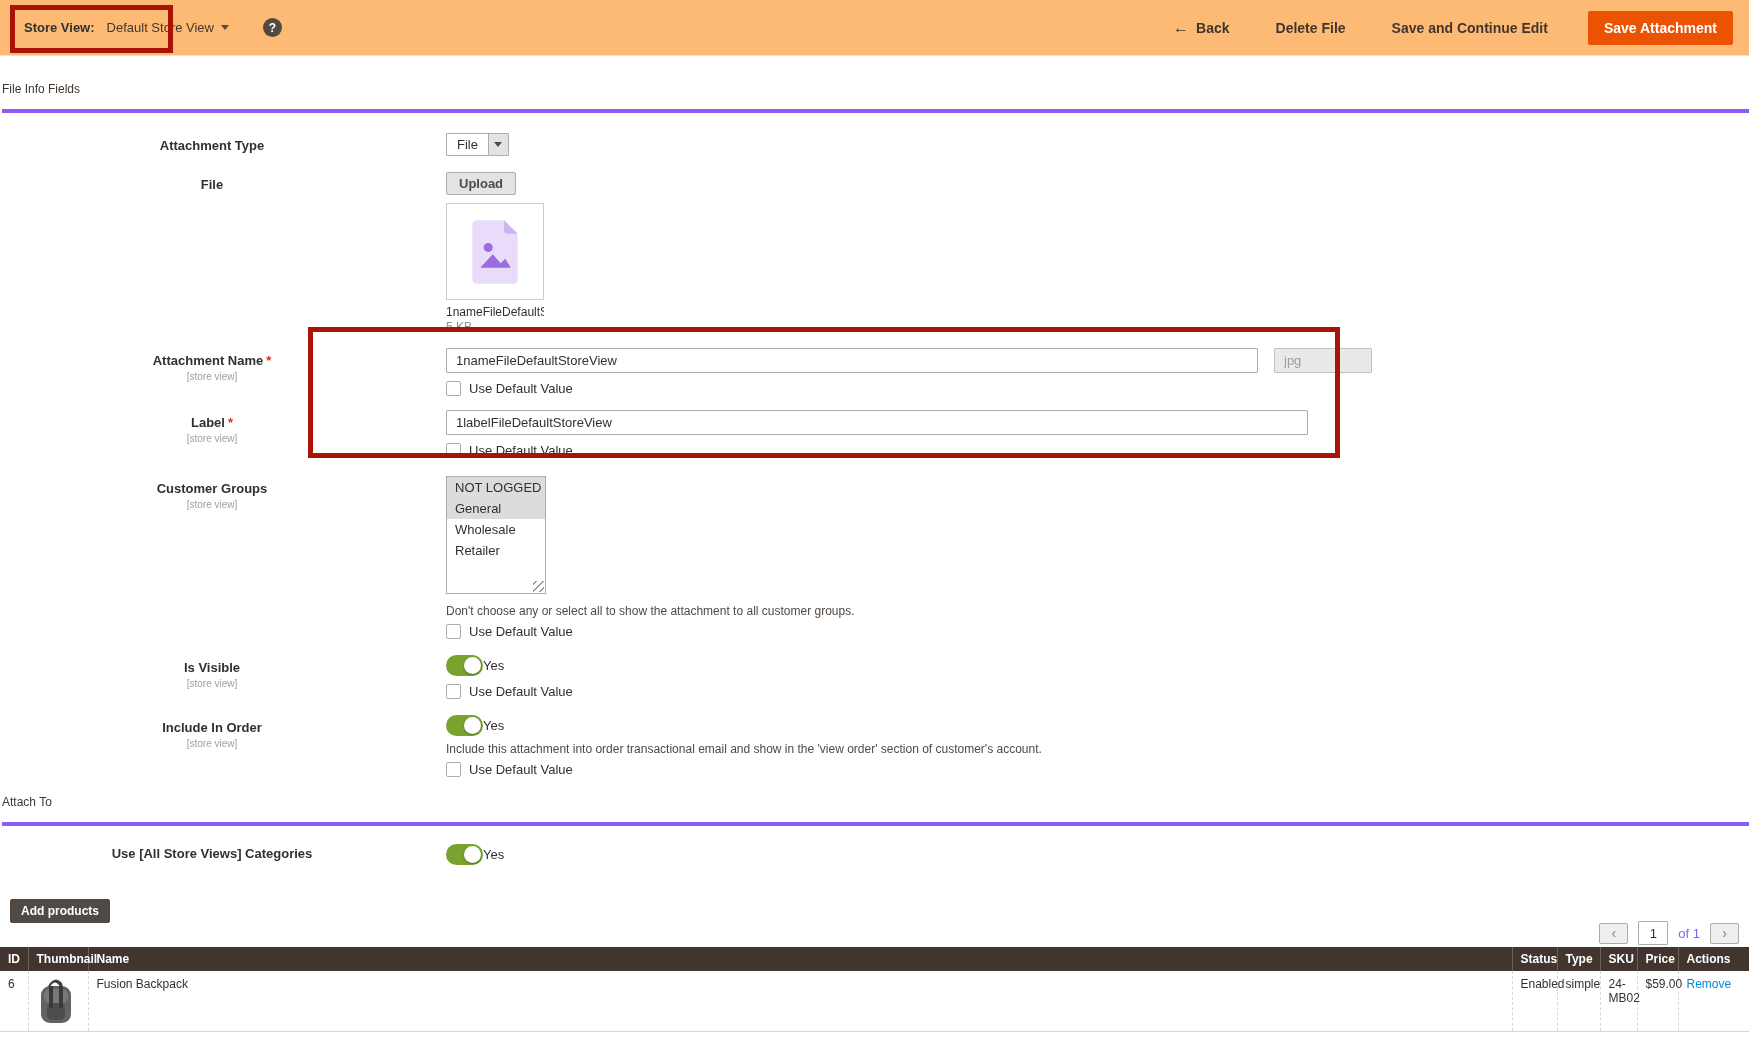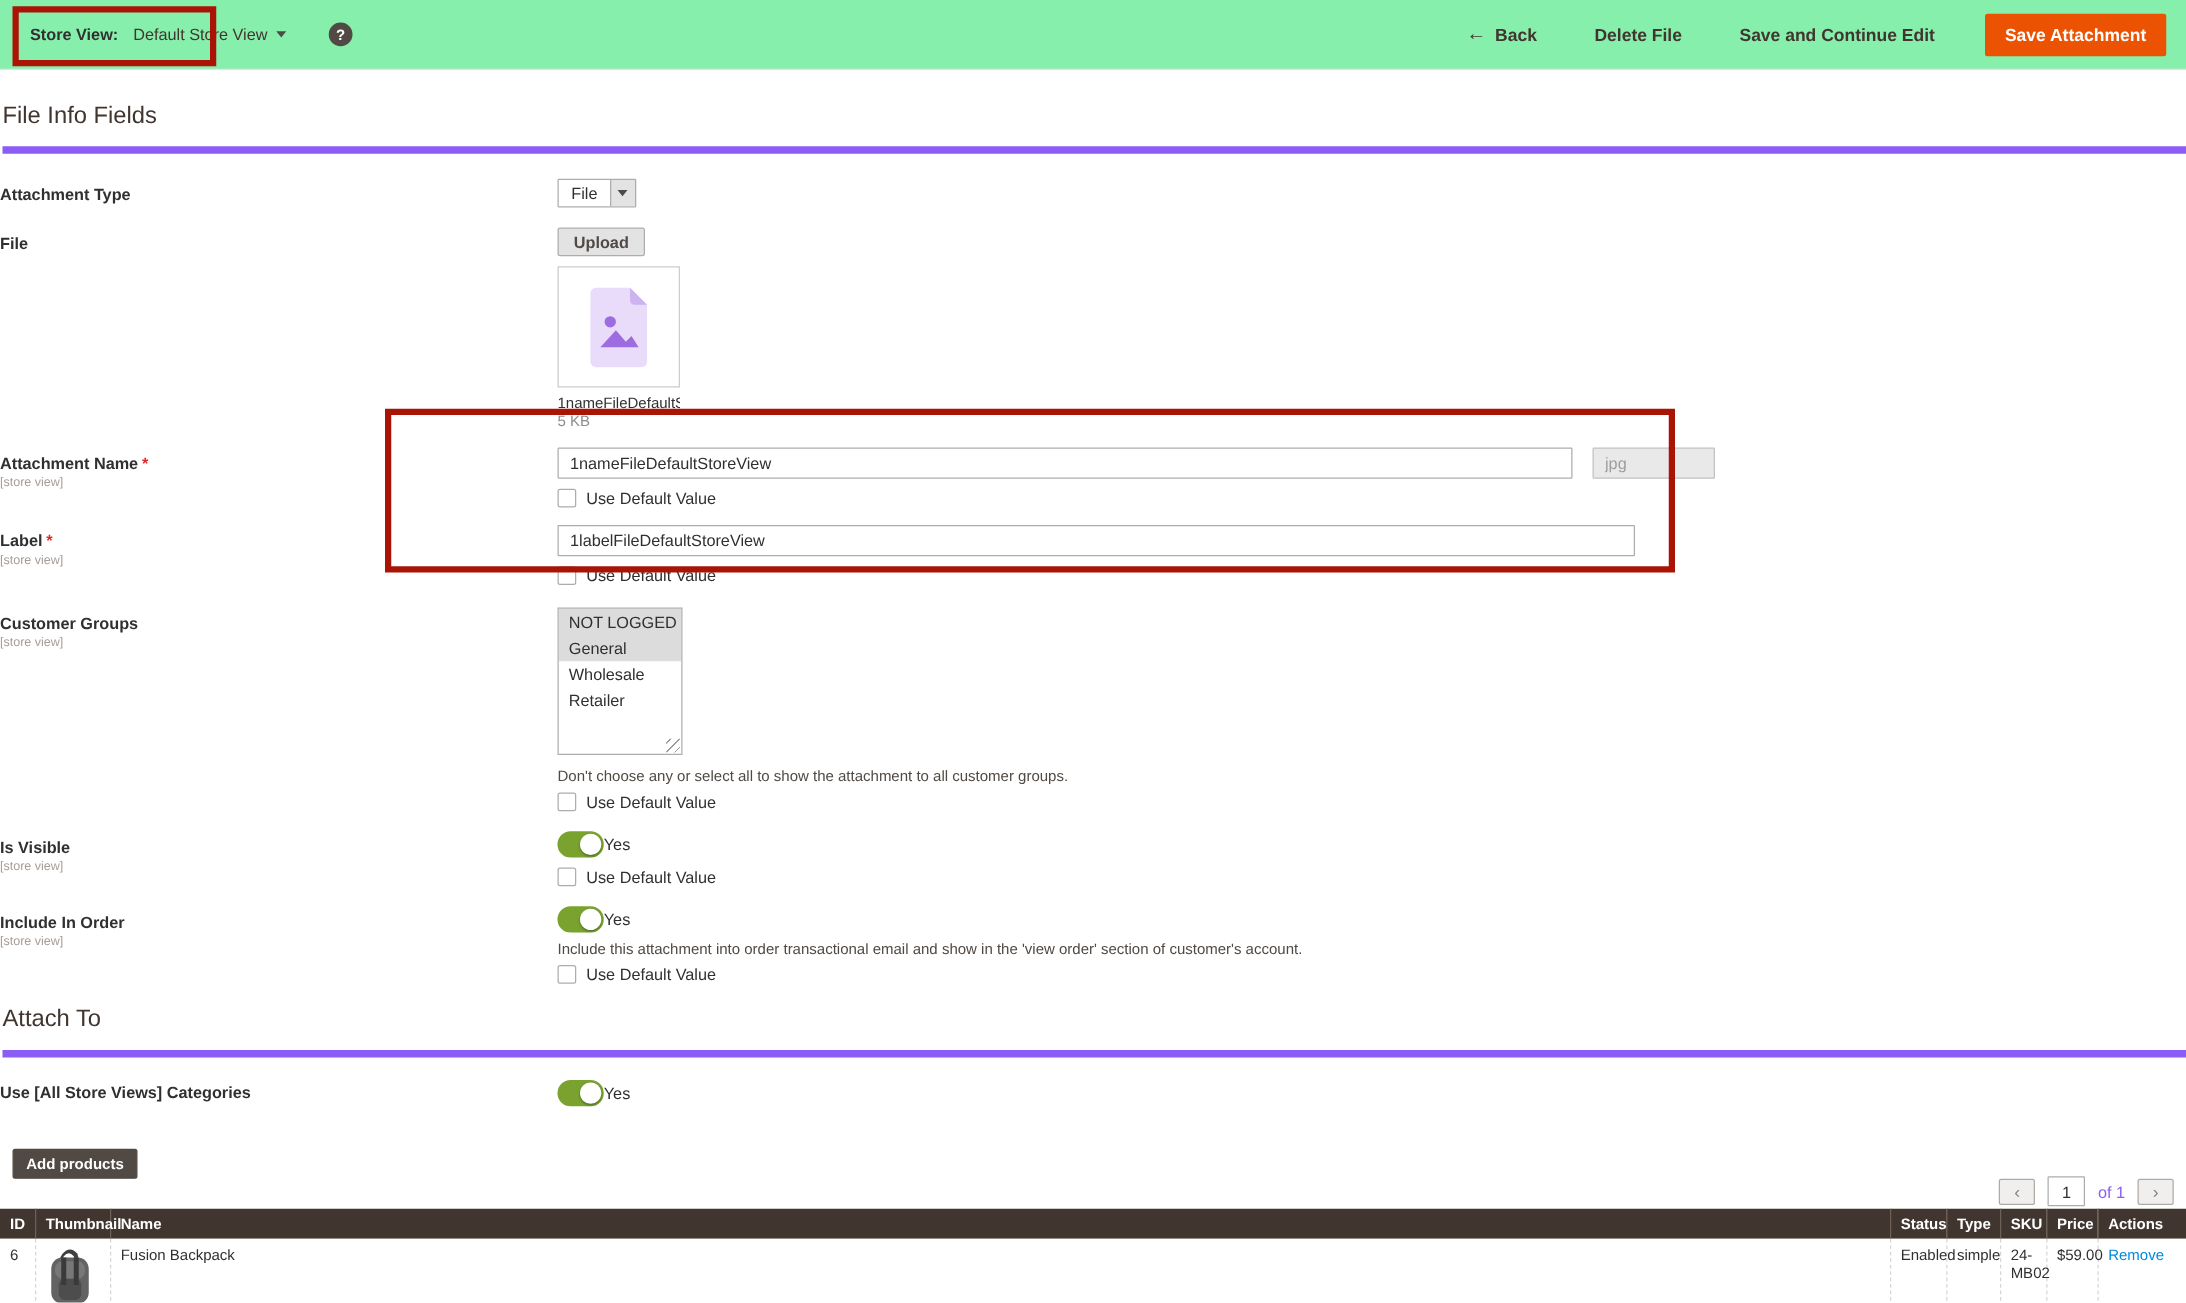--- a/index.html
+++ b/index.html
@@ -5,21 +5,21 @@
   * { box-sizing: border-box; }
   html,body { margin:0; padding:0; }
   body {
     width:1749px; height:1042px; overflow:hidden; position:relative;
     background:#ffffff; color:#303030;
     font-family:"Liberation Sans", sans-serif; font-size:13px;
   }
 
   
   .page-header {
-    height:56px; background:#86efac; border-bottom:1px solid #e3e3e3;
+    height:56px; background:#fdba74; border-bottom:1px solid #e3e3e3;
     display:flex; align-items:center; justify-content:space-between;
     padding:0 16px 0 0;
   }
   .header-left { display:flex; align-items:center; padding-left:24px; }
   .store-view { display:flex; align-items:center; gap:12px; }
   .sv-label { font-weight:bold; font-size:13px; color:#303030; }
   .sv-picker { display:flex; align-items:center; gap:7px; cursor:pointer; color:#41362f; font-size:13px; }
   .caret-down { width:0; height:0; border-left:4px solid transparent; border-right:4px solid transparent; border-top:5px solid #514943; }
   .help-icon {
     width:19px; height:19px; border-radius:50%; background:#514943; color:#fff;
@@ -29,29 +29,29 @@
   .header-right { display:flex; align-items:center; gap:34px; }
   .txt-btn { display:flex; align-items:center; gap:7px; font-size:14px; font-weight:bold; color:#41362f; cursor:pointer; background:none; border:none; font-family:inherit; }
   .back-arrow { font-size:16px; font-weight:normal; }
   .primary-btn {
     background:#eb5202; color:#fff; border:1px solid #eb5202; border-radius:2px;
     font-size:14px; font-weight:bold; padding:8px 15px; cursor:pointer; font-family:inherit;
   }
 
   
   .section-title {
-    margin:26px 0 0 2px; font-size:19px; font-weight:400; color:#41362f;
-    padding-bottom:13px; border-bottom:6px solid #8b5cf6;
+    margin:26px 0 0 2px; font-size:12px; font-weight:400; color:#41362f;
+    padding-bottom:13px; border-bottom:4px solid #8b5cf6;
   }
   .section-title.attach { margin-top:0; }
 
   
   .form { margin-top:20px; }
   .frow { display:grid; grid-template-columns:424px 1fr; column-gap:22px; }
-  .flabel { text-align:left; padding-top:5px; }
+  .flabel { text-align:center; padding-top:5px; }
   .flabel .lbl { font-size:13px; font-weight:bold; color:#303030; }
   .flabel .req { color:#e22626; margin-left:3px; font-size:13px; font-weight:bold; }
   .flabel .scope { font-size:10px; color:#a79d95; margin-top:3px; }
   .ffield { min-width:0; }
 
   .mb16{margin-bottom:16px;} .mb14{margin-bottom:14px;} .mb18{margin-bottom:18px;}
 
   .mini-select {
     display:inline-flex; align-items:stretch; border:1px solid #adadad; border-radius:1px;
     height:23px; background:#fff; cursor:pointer; overflow:hidden;

